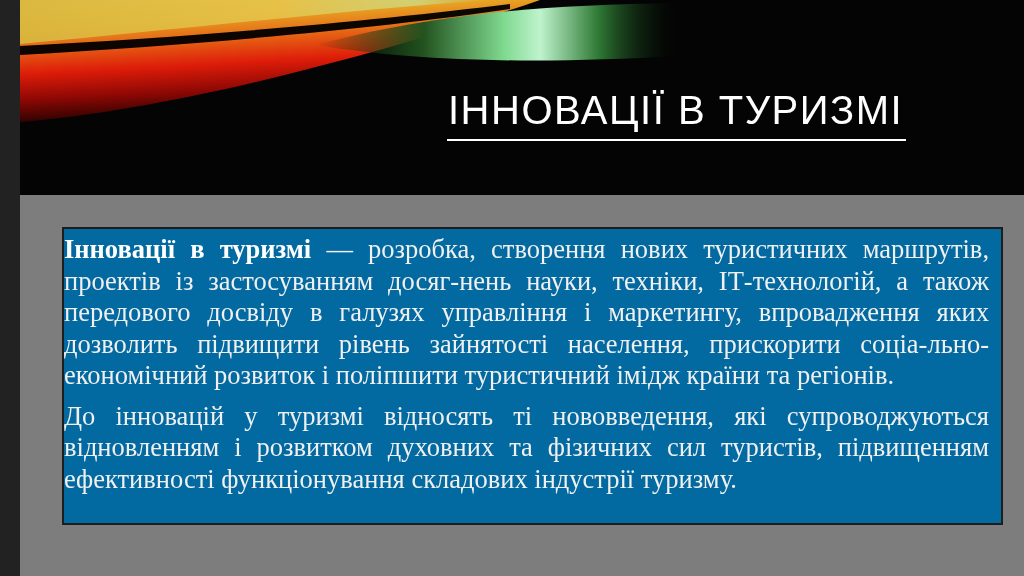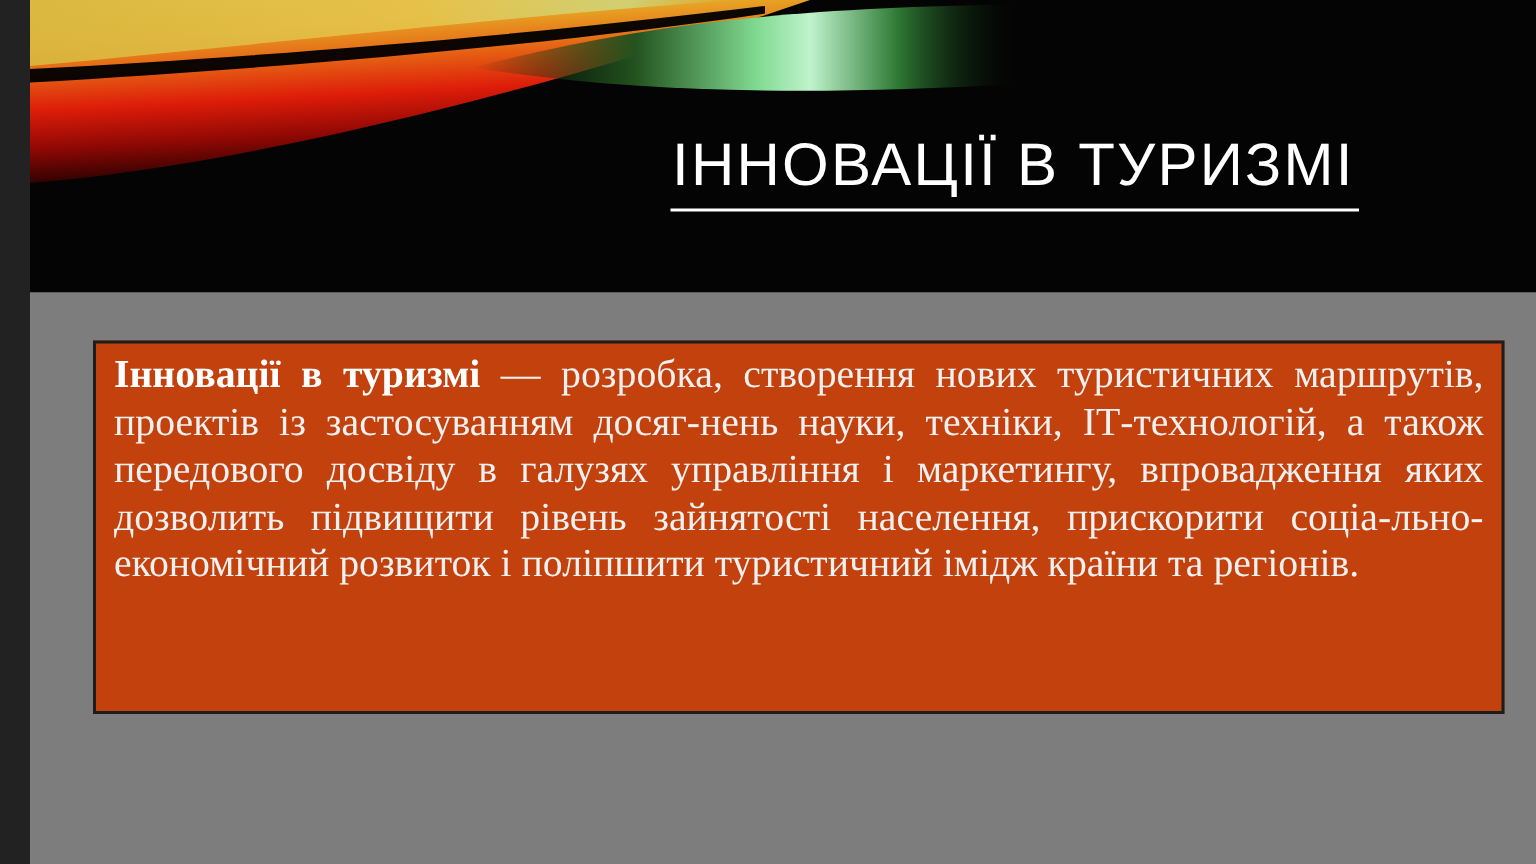--- a/index.html
+++ b/index.html
@@ -55,25 +55,25 @@
     width: 1024px;
     height: 381px;
     background: #7d7d7d;
   }
   
   .textbox {
     position: absolute;
     left: 42px;
     top: 32px;               
     width: 941px;
-    height: 249px;
+    height: 298px;
     box-sizing: border-box;
     border: 2px solid #1d1d1d;
-    background: #c2410c;
-    padding: 5px 12px 4px 12px;
+    background: #0369a1;
+    padding: 5px 12px 4px 0;
     overflow: hidden;
   }
   .textbox p {
     margin: 0 0 9px 0;
     color: #f0f0f0;
     font-family: "Liberation Serif", "DejaVu Serif", serif;
     font-size: 26.5px;
     line-height: 31.5px;
     text-align: justify;
     text-justify: inter-word;
@@ -121,16 +121,17 @@
       <path d="M0,46 C190,36 360,20 490,4 L490,9 C360,28 190,44 0,55 Z" fill="#000000" opacity="0.95"></path>
       <path d="M295,45 C400,18 500,5 658,3 L658,56 C520,64 400,62 295,45 Z" fill="url(#greenGrad)"></path>
     </svg>
 
     <h1 class="title">ІННОВАЦІЇ В ТУРИЗМІ</h1>
   </div>
 
   <div class="body-area">
     <div class="textbox">
       <p><span class="lead">Інновації в туризмі</span><span> — розробка, створення нових туристичних маршрутів, проектів із застосуванням досяг-нень науки, техніки, ІТ-технологій, а також передового досвіду в галузях управління і маркетингу, впровадження яких дозволить підвищити рівень зайнятості населення, прискорити соціа-льно-економічний розвиток і поліпшити туристичний імідж країни та регіонів.</span></p>
+      <p>До інновацій у туризмі відносять ті нововведення, які супроводжуються відновленням і розвитком духовних та фізичних сил туристів, підвищенням ефективності функціонування складових індустрії туризму.</p>
     </div>
   </div>
 
 </div>
 
 </body></html>

